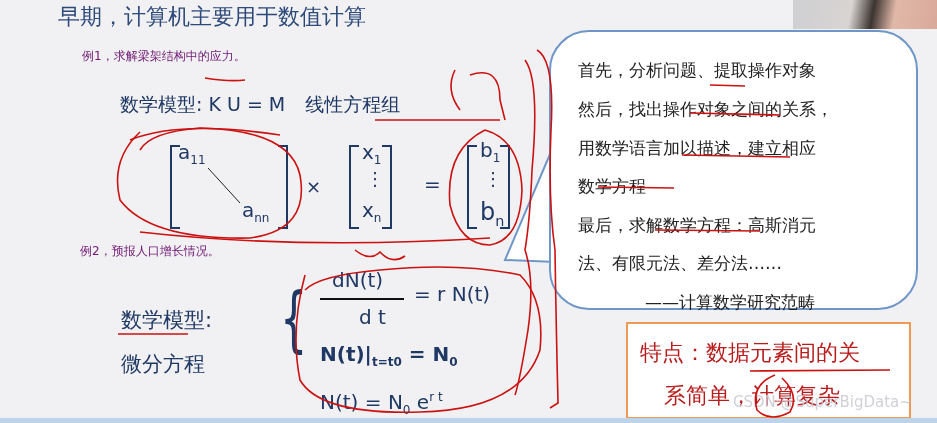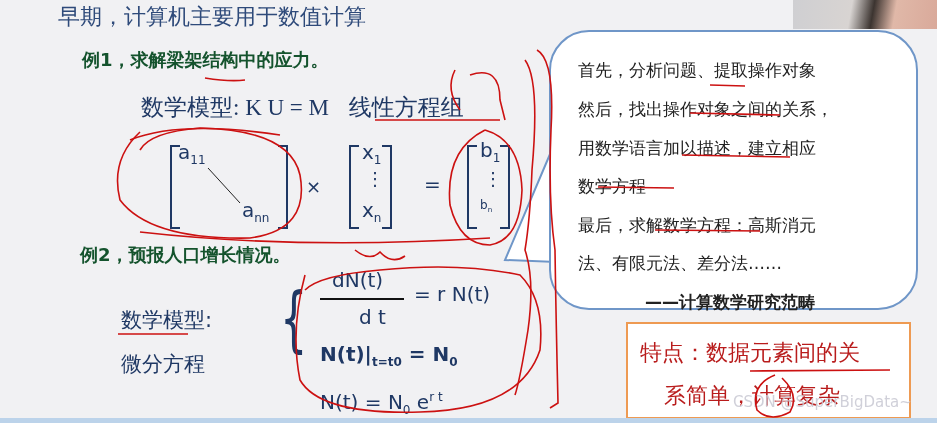--- a/index.html
+++ b/index.html
@@ -1,22 +1,22 @@
 <!DOCTYPE html>
 <html><head>
 <meta charset="utf-8">
 <style>
   html,body{margin:0;padding:0;}
   body{width:937px;height:423px;position:relative;overflow:hidden;background:#f1f1f3;font-family:"DejaVu Sans","Liberation Sans",sans-serif;color:#1f3864;}
   .abs{position:absolute;white-space:nowrap;}
   .title{left:58px;top:2px;font-size:22px;color:#2e4a7a;}
-  .ex{font-weight:bold;color:#14532d;font-size:18px;}
+  .ex{font-weight:normal;color:#701a75;font-size:12px;}
   .ex1{left:82px;top:48px;}
   .ex2{left:80px;top:243px;}
-  .model1{left:141px;top:92px;font-size:23px;color:#1f3864;font-family:Liberation Serif, serif;}
+  .model1{left:120px;top:92px;font-size:19px;color:#1f3864;}
   .math{font-family:"DejaVu Sans",sans-serif;color:#1f3864;}
   .bracket{position:absolute;border:2px solid #1f3864;}
   .bl{border-right:none;width:8px;}
   .br{border-left:none;width:8px;}
   sub,sup{font-size:60%;}
   .callout{left:549px;top:30px;width:365px;height:276px;background:#fff;border:2px solid #6f96c8;border-radius:40px;}
   .callout-line{position:absolute;left:578px;font-size:17px;color:#222;margin-top:9px;}
   .feature{left:626px;top:322px;width:281px;height:93px;background:#fff;border:2px solid #ee9a52;}
   .feature-line{position:absolute;font-size:22px;color:#b91c1c;}
   .model2{left:121px;top:306px;font-size:21px;}
@@ -57,21 +57,21 @@
   <div class="abs math" style="left:362px;top:140px;font-size:20px;"><span>x</span><sub>1</sub></div>
   <div class="abs math" style="left:366px;top:168px;font-size:18px;">⋮</div>
   <div class="abs math" style="left:362px;top:198px;font-size:20px;"><span>x</span><sub>n</sub></div>
 
   <div class="abs math" style="left:424px;top:172px;font-size:20px;">=</div>
 
   <div class="bracket bl" style="left:467px;top:145px;height:80px;"></div>
   <div class="bracket br" style="left:500px;top:145px;height:80px;"></div>
   <div class="abs math" style="left:480px;top:138px;font-size:20px;"><span>b</span><sub>1</sub></div>
   <div class="abs math" style="left:484px;top:168px;font-size:18px;">⋮</div>
-  <div class="abs math" style="left:480px;top:198px;font-size:12px;text-align:right;"><span>b</span><sub>n</sub></div>
+  <div class="abs math" style="left:480px;top:198px;font-size:24px;text-align:right;"><span>b</span><sub>n</sub></div>
 </div>
 
 <div class="abs ex ex2">例2，预报人口增长情况。</div>
 
 <div class="abs model2">数学模型:</div>
 <div class="abs model2b">微分方程</div>
 
 <div>
   <div class="abs math" style="left:280px;top:282px;font-size:72px;line-height:1;transform:scaleX(0.6);transform-origin:left;">{</div>
   <div class="abs math" style="left:332px;top:268px;font-size:20px;font-style:normal;">dN(t)</div>
@@ -87,21 +87,21 @@
 <svg class="ink" width="937" height="423">
   <polygon points="556,140 505,260 556,262" fill="#fff" stroke="#6f96c8" stroke-width="2"></polygon>
 </svg>
 <div class="abs callout"></div>
 <div class="callout-line" style="top:50px;">首先，分析问题、提取操作对象</div>
 <div class="callout-line" style="top:89px;">然后，找出操作对象之间的关系，</div>
 <div class="callout-line" style="top:128px;">用数学语言加以描述，建立相应</div>
 <div class="callout-line" style="top:166px;">数学方程</div>
 <div class="callout-line" style="top:205px;">最后，求解数学方程：高斯消元</div>
 <div class="callout-line" style="top:243px;">法、有限元法、差分法……</div>
-<div class="callout-line" style="top:282px;left:645px;font-weight:bold;">——计算数学研究范畴</div>
+<div class="callout-line" style="top:282px;left:645px;">——计算数学研究范畴</div>
 
 <div class="abs feature"></div>
 <div class="feature-line" style="left:640px;top:338px;">特点：数据元素间的关</div>
 <div class="feature-line" style="left:664px;top:381px;">系简单，计算复杂</div>
 
 <div class="abs watermark">CSDN @SuperBigData~</div>
 
 <svg class="ink" width="937" height="423" fill="none" stroke="#cc1111" stroke-width="1.6">
   <path d="M205,78 Q230,82 245,80"></path>
   <path d="M375,120 L500,120"></path>

